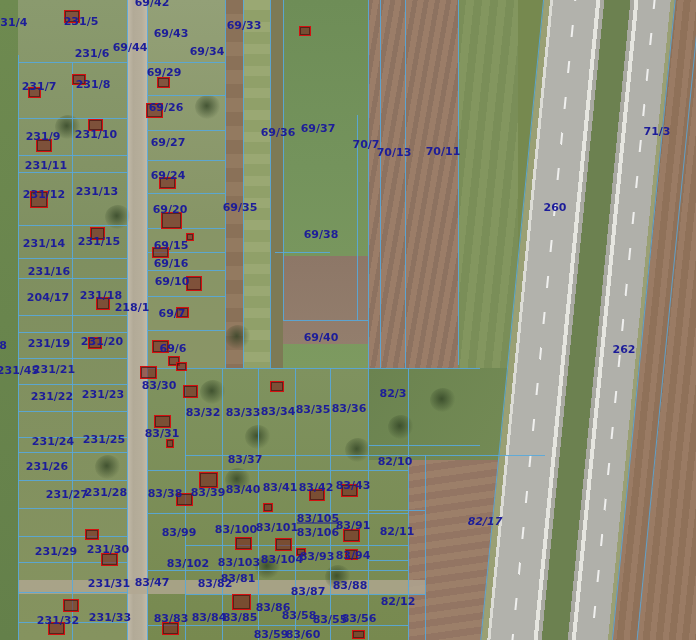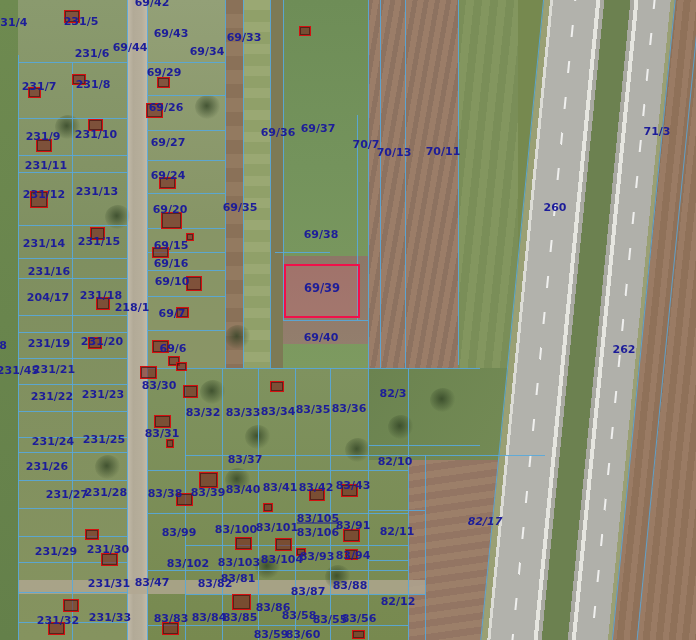--- a/index.html
+++ b/index.html
@@ -185,30 +185,27 @@
       <div class="bldg" style="left: 275px; top: 538px; width: 17px; height: 13px; border: 1.5px solid rgb(212, 16, 16);"></div>
       <div class="bldg" style="left: 345px; top: 549px; width: 13px; height: 11px; border: 1.5px solid rgb(212, 16, 16);"></div>
       <div class="bldg" style="left: 232px; top: 594px; width: 19px; height: 16px; border: 1.5px solid rgb(212, 16, 16);"></div>
       <div class="bldg" style="left: 63px; top: 599px; width: 16px; height: 13px; border: 1.5px solid rgb(212, 16, 16);"></div>
       <div class="bldg" style="left: 48px; top: 622px; width: 17px; height: 13px; border: 1.5px solid rgb(212, 16, 16);"></div>
       <div class="bldg" style="left: 162px; top: 622px; width: 17px; height: 13px; border: 1.5px solid rgb(212, 16, 16);"></div>
       <div class="bldg" style="left: 352px; top: 630px; width: 13px; height: 9px; border: 1.5px solid rgb(212, 16, 16);"></div>
       <div class="bldg" style="left: 296px; top: 548px; width: 10px; height: 8px; border: 1.5px solid rgb(212, 16, 16);"></div>
     </div>
 
-  <div id="highlight-parcel" style="left: 284px; top: 264px; width: 76px; height: 54px; border: 2.5px solid rgb(240, 16, 74); background: rgba(205, 105, 115, 0.3);">
-    <span id="highlight-label" style="color: rgb(29, 29, 153);">69/39</span>
-  </div>
 
 
   <div id="label-layer">
       <span class="plabel" style="left: 10px; top: 22px; color: rgb(29, 29, 153);">231/4</span>
       <span class="plabel" style="left: 81px; top: 21px; color: rgb(29, 29, 153);">231/5</span>
       <span class="plabel" style="left: 152px; top: 2px; color: rgb(29, 29, 153);">69/42</span>
-      <span class="plabel" style="left: 244px; top: 25px; color: rgb(29, 29, 153); margin-top: 12px;">69/33</span>
+      <span class="plabel" style="left: 244px; top: 25px; color: rgb(29, 29, 153);">69/33</span>
       <span class="plabel" style="left: 171px; top: 33px; color: rgb(29, 29, 153);">69/43</span>
       <span class="plabel" style="left: 130px; top: 47px; color: rgb(29, 29, 153);">69/44</span>
       <span class="plabel" style="left: 207px; top: 51px; color: rgb(29, 29, 153);">69/34</span>
       <span class="plabel" style="left: 92px; top: 53px; color: rgb(29, 29, 153);">231/6</span>
       <span class="plabel" style="left: 39px; top: 86px; color: rgb(29, 29, 153);">231/7</span>
       <span class="plabel" style="left: 93px; top: 84px; color: rgb(29, 29, 153);">231/8</span>
       <span class="plabel" style="left: 164px; top: 72px; color: rgb(29, 29, 153);">69/29</span>
       <span class="plabel" style="left: 166px; top: 107px; color: rgb(29, 29, 153);">69/26</span>
       <span class="plabel" style="left: 43px; top: 136px; color: rgb(29, 29, 153);">231/9</span>
       <span class="plabel" style="left: 96px; top: 134px; color: rgb(29, 29, 153);">231/10</span>

